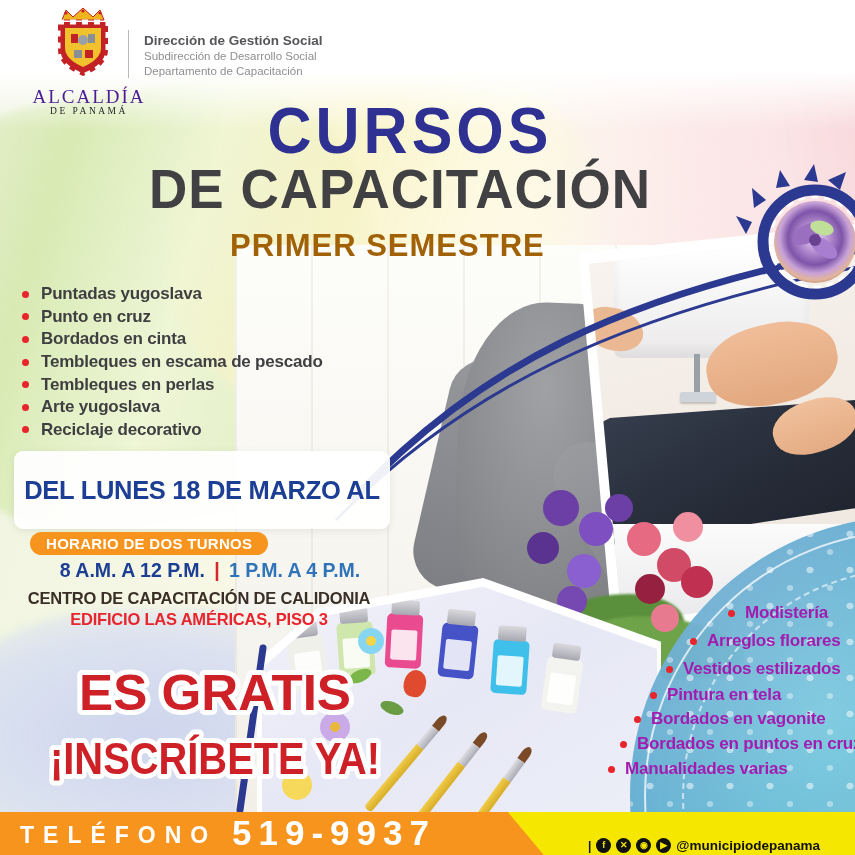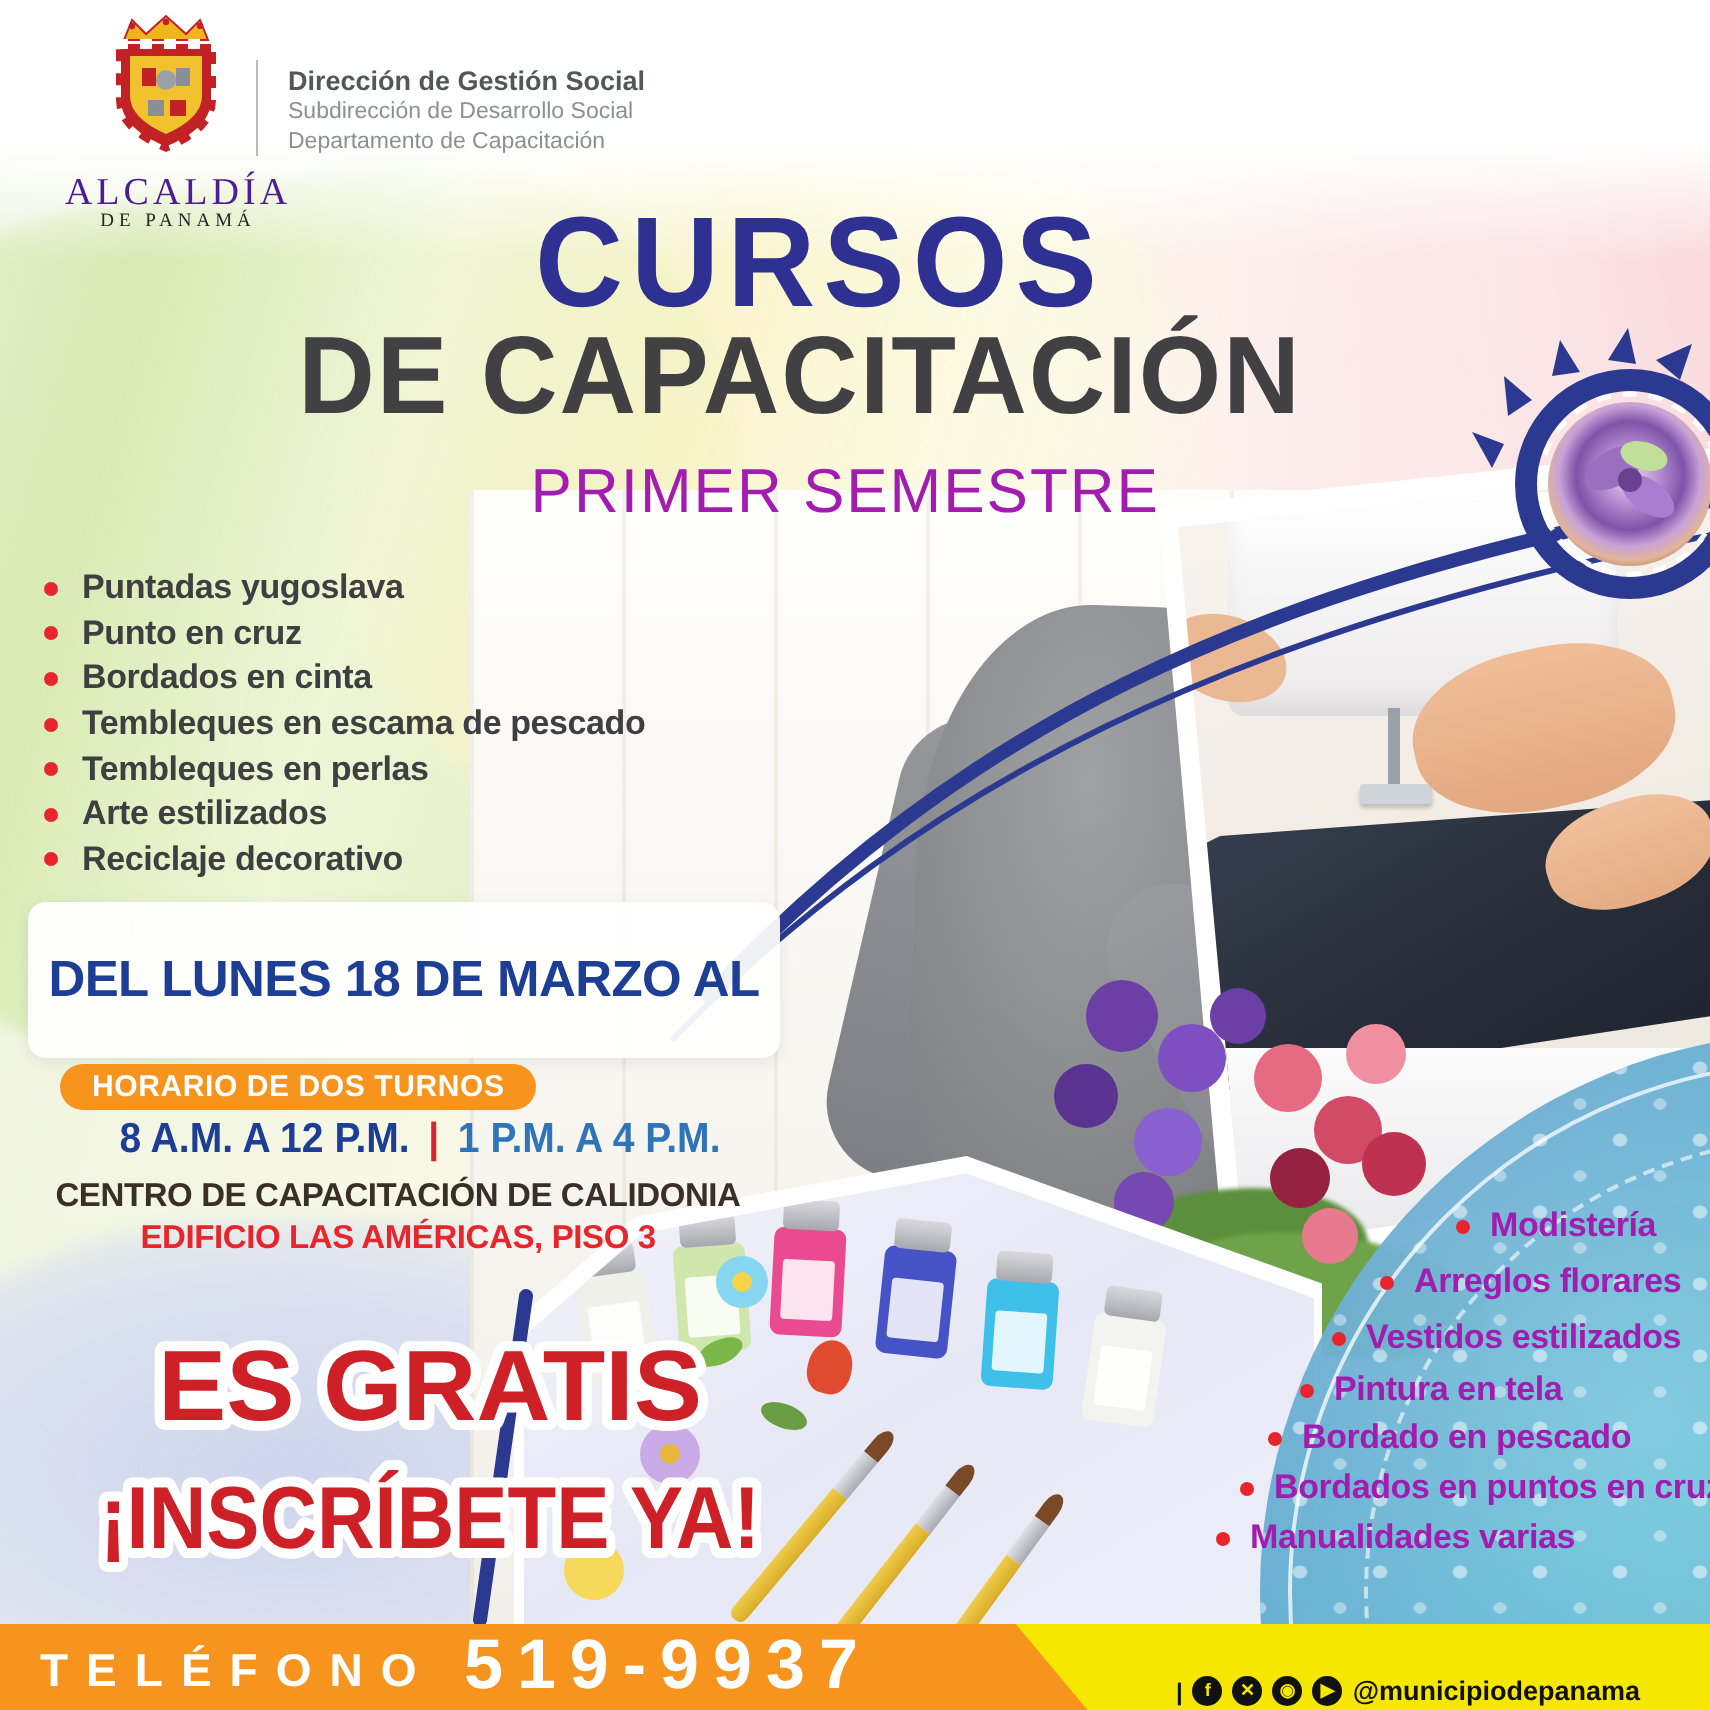--- a/index.html
+++ b/index.html
@@ -114,22 +114,22 @@
   .divider{left:128px;top:30px;width:1px;height:48px;background:#b9b9b9;z-index:9;}
   .dept{left:144px;top:33px;z-index:9;line-height:15.5px;}
   .dept .d1{font-size:13.5px;font-weight:700;color:#55565a;}
   .dept .d2{font-size:11.5px;color:#8d8f92;}
 
   
   .title1{left:240px;top:96px;width:340px;text-align:center;z-index:9;
     font-size:61px;font-weight:800;letter-spacing:4px;color:#2E3192;transform:scaleY(1.05);}
   .title2{left:110px;top:158px;width:580px;text-align:center;z-index:9;
     font-size:53px;font-weight:800;letter-spacing:1px;color:#414042;transform:scaleY(1.04);}
-  .title3{left:230px;top:228px;width:350px;text-align:right;z-index:9;
-    font-size:31px;font-weight:400;letter-spacing:1px;color:#a21caf;}
+  .title3{left:230px;top:228px;width:350px;text-align:left;z-index:9;
+    font-size:31px;font-weight:700;letter-spacing:1px;color:#a16207;}
 
   
   .clist{left:22px;top:283px;z-index:9;}
   .crow{display:flex;align-items:center;gap:12px;height:22.6px;}
   .bullet{width:7px;height:7px;border-radius:50%;background:#E8252C;flex:0 0 7px;}
   .crow span.lbl{font-size:17px;font-weight:700;color:#3f3f41;letter-spacing:-.2px;}
 
   
   .datebox{left:14px;top:451px;width:376px;height:78px;background:rgba(255,255,255,.93);
     border-radius:9px;z-index:9;box-shadow:0 2px 8px rgba(0,0,0,.08);
@@ -338,21 +338,21 @@
     <div class="crow">
         <span class="bullet"></span>
         <span class="lbl">Tembleques en escama de pescado</span>
       </div>
     <div class="crow">
         <span class="bullet"></span>
         <span class="lbl">Tembleques en perlas</span>
       </div>
     <div class="crow">
         <span class="bullet"></span>
-        <span class="lbl">Arte estilizados</span>
+        <span class="lbl">Arte yugoslava</span>
       </div>
     <div class="crow">
         <span class="bullet"></span>
         <span class="lbl">Reciclaje decorativo</span>
       </div>
   </div>
 
   <div class="abs datebox">
     <div class="dateline">DEL LUNES 18 DE MARZO AL</div>
   </div>
@@ -381,21 +381,21 @@
   <div class="rrow r2">
       <span class="bullet"></span>
       <span class="lbl">Vestidos estilizados</span>
     </div>
   <div class="rrow r3">
       <span class="bullet"></span>
       <span class="lbl">Pintura en tela</span>
     </div>
   <div class="rrow r4">
       <span class="bullet"></span>
-      <span class="lbl">Bordado en pescado</span>
+      <span class="lbl">Bordados en vagonite</span>
     </div>
   <div class="rrow r5">
       <span class="bullet"></span>
       <span class="lbl">Bordados en puntos en cruz</span>
     </div>
   <div class="rrow r6">
       <span class="bullet"></span>
       <span class="lbl">Manualidades varias</span>
     </div>
 

